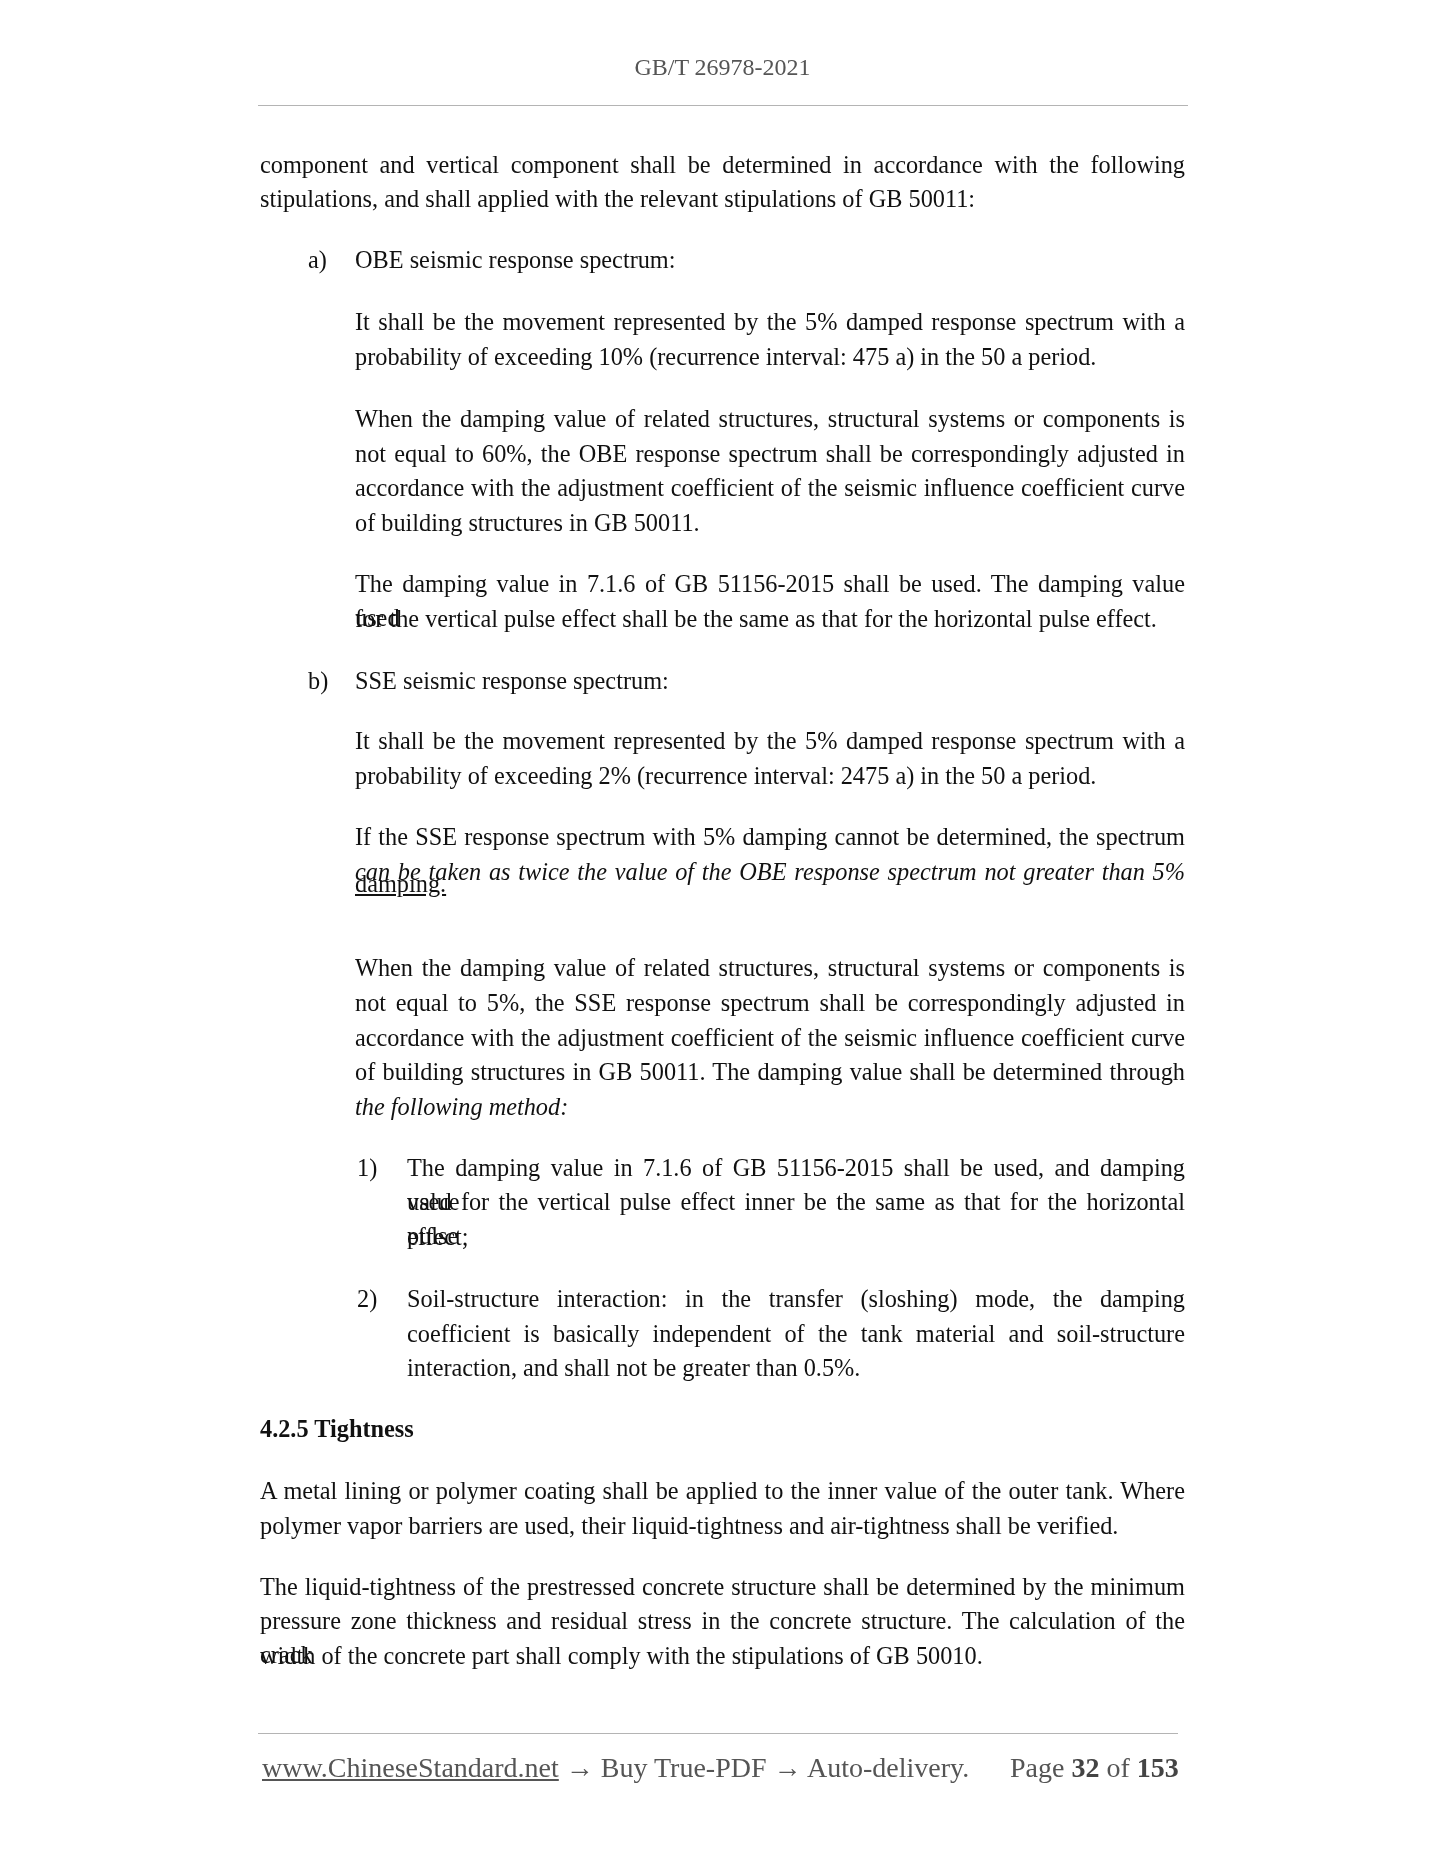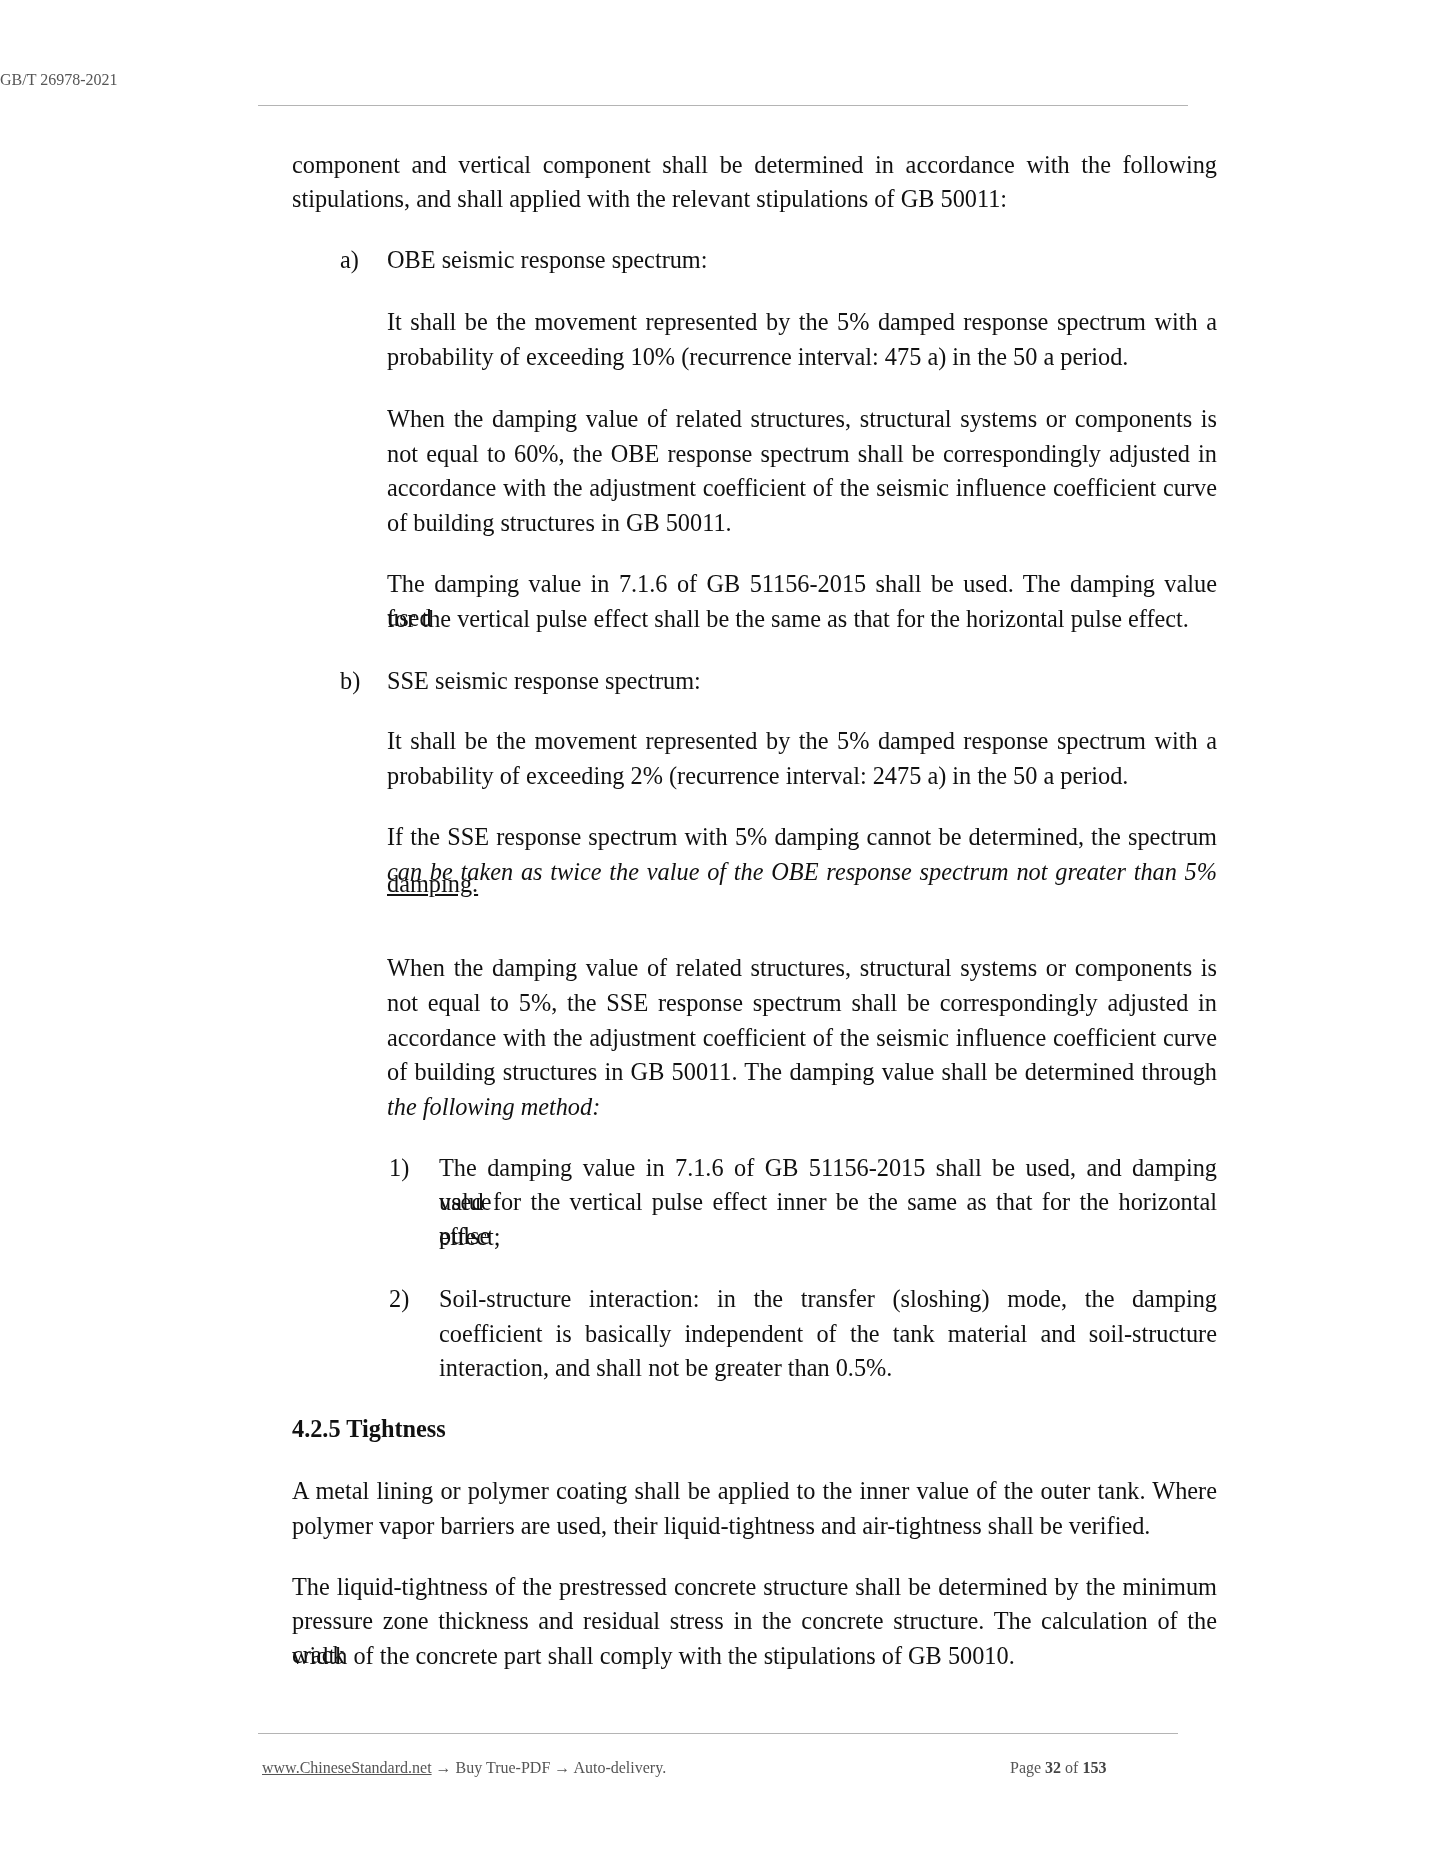--- a/index.html
+++ b/index.html
@@ -1,28 +1,28 @@
 <!DOCTYPE html>
 <html><head>
 <meta charset="utf-8">
 <style>
   html, body { margin: 0; padding: 0; background: #ffffff; }
   body { width: 1445px; height: 1870px; position: relative; overflow: hidden; font-family: "Liberation Serif", serif; color: #111111; }
   .abs { position: absolute; }
-  .hdr-title { left: 0; width: 1445px; top: 64px; font-size: 16px; color: #555555; line-height: 32px; }
+  .hdr-title { left: 0; width: 1445px; top: 51px; text-align: center; font-size: 24px; color: #555555; line-height: 32px; }
   .rule { height: 0; border-top: 1.5px solid #b4b4b4; }
-  .line { position: absolute; font-size: 24.3px; line-height: 34px; height: 34px; white-space: nowrap; overflow: visible; margin-left: 32px; }
+  .line { position: absolute; font-size: 24.3px; line-height: 34px; height: 34px; white-space: nowrap; overflow: visible; }
   .j { text-align: justify; text-align-last: justify; white-space: normal; }
   .main { left: 260px; width: 925px; }
   .ind { left: 355px; width: 830px; }
   .sub { left: 407px; width: 778px; }
   .mark-a { left: 308px; }
   .mark-1 { left: 357px; }
   .heading { font-weight: bold; }
-  .footer { position: absolute; top: 1752px; font-size: 16px; line-height: 32px; color: #555555; white-space: nowrap; }
+  .footer { position: absolute; top: 1752px; font-size: 28px; line-height: 32px; color: #555555; white-space: nowrap; }
   .footer a { color: #555555; text-decoration: underline; }
   .footer b { color: #444444; }
 </style>
 </head>
 <body>
 
 <div class="abs hdr-title">GB/T 26978-2021</div>
 <div class="abs rule" style="left:258px; width:930px; top:105px;"></div>
 
 <div>

